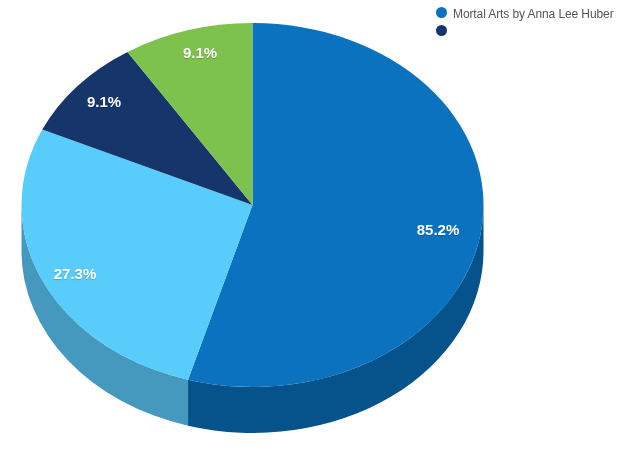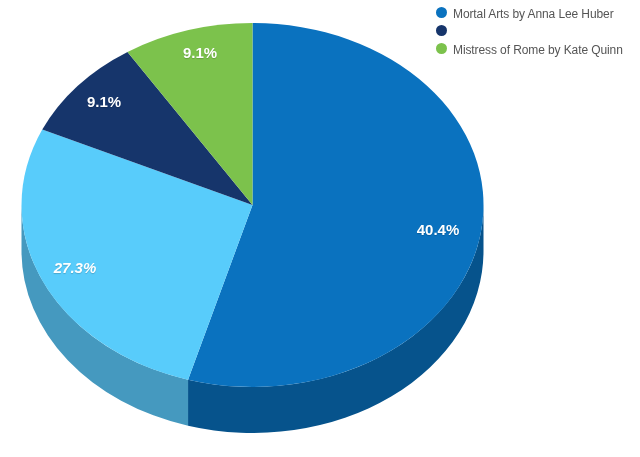--- a/index.html
+++ b/index.html
@@ -91,33 +91,29 @@
           <path d="M 188.05 379.77 A 231 182 0 0 1 21.50 205.00 L 21.50 251.00 A 231 182 0 0 0 188.05 425.77 Z" fill="#4599bf"></path>
         </g>
         <g>
           <path d="M 252.5 205 L 252.50 23.00 A 231 182 0 1 1 188.05 379.77 Z" fill="#0a72bf"></path>
           <path d="M 252.5 205 L 188.05 379.77 A 231 182 0 0 1 42.27 129.58 Z" fill="#58ccfb"></path>
           <path d="M 252.5 205 L 42.27 129.58 A 231 182 0 0 1 127.50 51.95 Z" fill="#16356b"></path>
           <path d="M 252.5 205 L 127.50 51.95 A 231 182 0 0 1 252.50 23.00 Z" fill="#7cc24c"></path>
         </g>
       </svg>
 
-    <div class="slice-label" id="lbl0" style="left:438px; top:229px;">40.4%</div>
-    <div class="slice-label" id="lbl1" style="left:75px; top:267px;font-style:italic;">27.3%</div>
+    <div class="slice-label" id="lbl0" style="left:438px; top:229px;">85.2%</div>
+    <div class="slice-label" id="lbl1" style="left:75px; top:273px;">27.3%</div>
     <div class="slice-label" id="lbl2" style="left:104px; top:101px;">9.1%</div>
     <div class="slice-label" id="lbl3" style="left:200px; top:52px;">9.1%</div>
   </div>
 
   <div class="legend" id="legend">
       <div class="legend-item">
         <span class="legend-swatch" style="background: rgb(10, 114, 191);"></span>
         <span class="legend-label">Mortal Arts by Anna Lee Huber</span>
       </div>
       <div class="legend-item">
         <span class="legend-swatch" style="background: rgb(22, 53, 107);"></span>
       </div>
-      <div class="legend-item">
-        <span class="legend-swatch" style="background: rgb(124, 194, 76);"></span>
-        <span class="legend-label">Mistress of Rome by Kate Quinn</span>
-      </div>
     </div>
 
 </div>
 
 </body></html>

